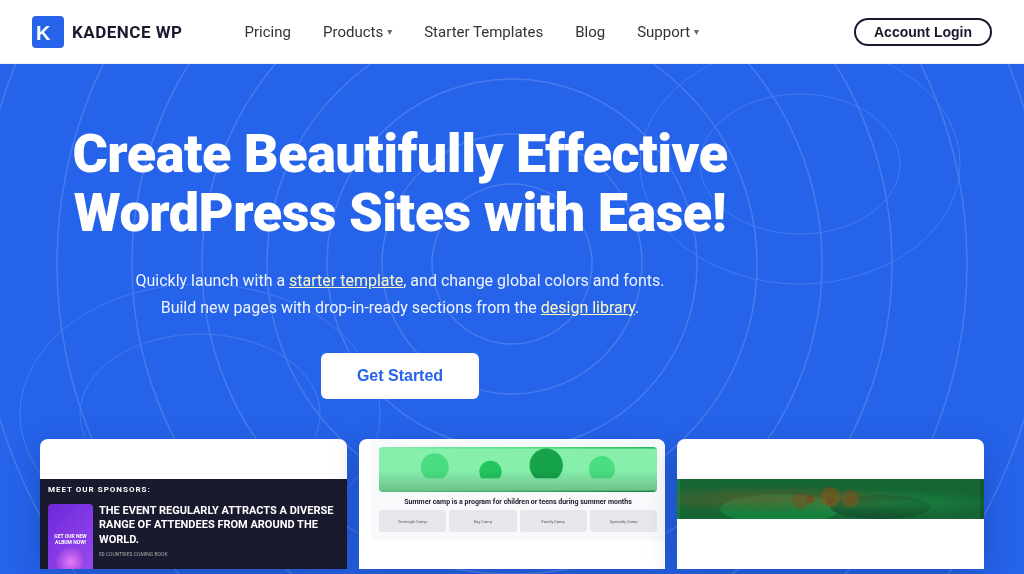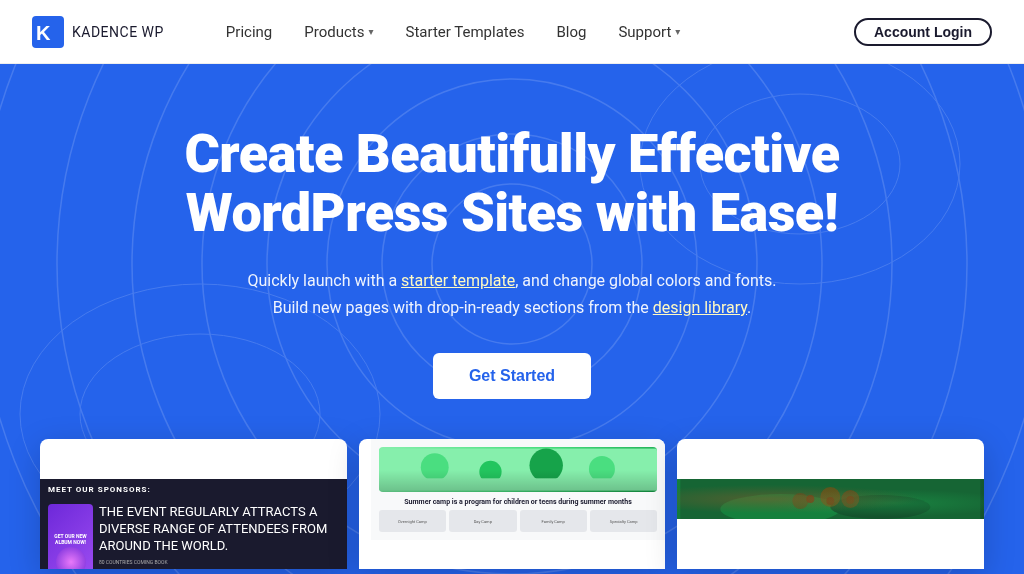--- a/index.html
+++ b/index.html
@@ -21,22 +21,22 @@
       align-items: center;
       gap: 8px;
       text-decoration: none;
       margin-right: 48px;
     }
     .logo-icon {
       width: 32px;
       height: 32px;
     }
     .logo-text {
-      font-size: 14px;
-      font-weight: 400;
+      font-size: 17px;
+      font-weight: 700;
       color: #1a1a2e;
       letter-spacing: 0.5px;
     }
     .nav-links {
       display: flex;
       align-items: center;
       gap: 4px;
       flex: 1;
     }
     .nav-link {
@@ -68,21 +68,20 @@
       cursor: pointer;
     }
 
     
     .hero {
       background: #2563eb;
       position: relative;
       overflow: hidden;
       display: flex;
       flex-direction: column;
-      align-items: center;
       padding: 60px 40px 1px;
       height: calc(574px - 64px);
     }
 
     
     .topo-bg {
       position: absolute;
       top: 0; left: 0; right: 0; bottom: 0;
       opacity: 0.15;
     }
@@ -180,22 +179,22 @@
       font-size: 6px;
       text-align: center;
       padding: 4px;
       flex-shrink: 0;
     }
     .card1-text-block {
       flex: 1;
     }
     .card1-headline {
       color: #fff;
-      font-size: 13px;
-      font-weight: 400;
+      font-size: 11px;
+      font-weight: 700;
       line-height: 1.3;
       margin-bottom: 4px;
     }
     .card1-subtext {
       color: #aaa;
       font-size: 5px;
       line-height: 1.4;
     }
 
     

